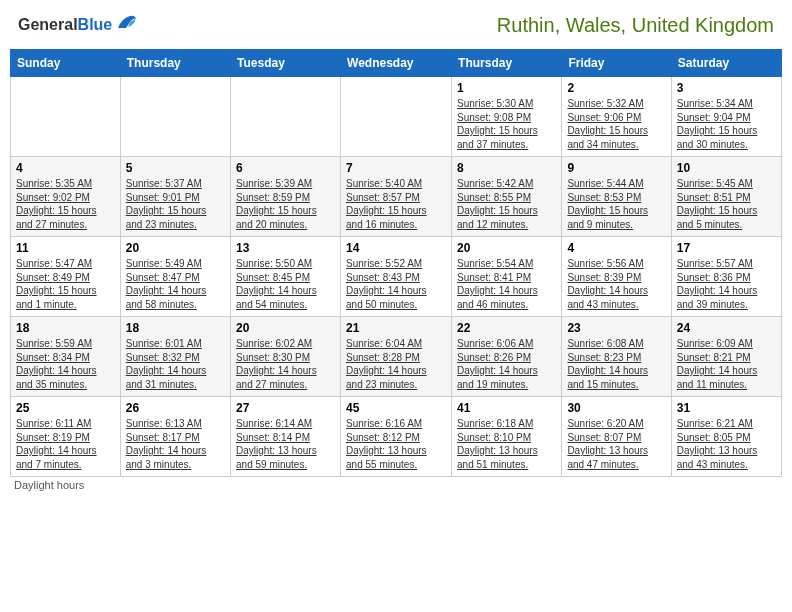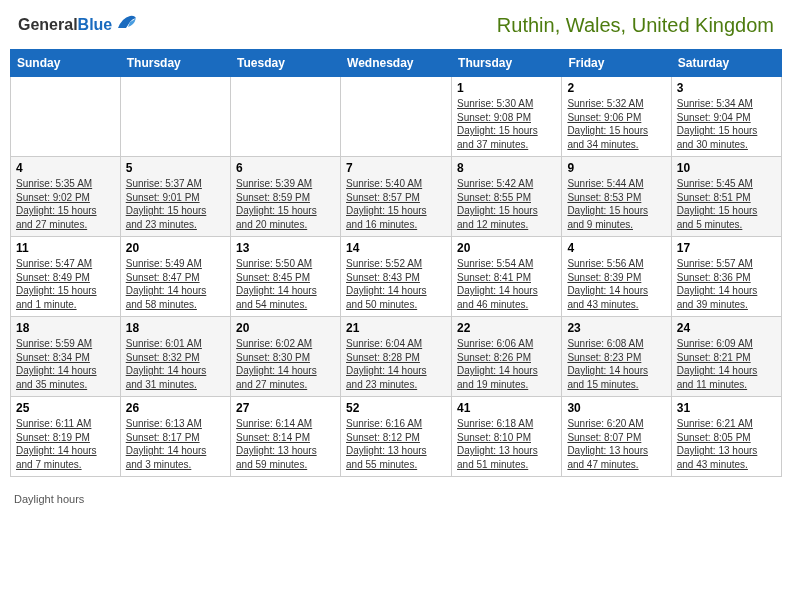--- a/index.html
+++ b/index.html
@@ -72,21 +72,21 @@
     .day-info {
       font-size: 10px;
       color: #333;
       line-height: 1.35;
       text-decoration: underline;
     }
     .empty-cell {
       background: #fff !important;
     }
     .footer {
-      margin-top: 16px;
+      margin-top: 2px;
       font-size: 11px;
       color: #555;
       padding-left: 4px;
     }
     .logo-wrapper {
       display: flex;
       align-items: center;
       gap: 4px;
     }
     .logo-bird {
@@ -243,21 +243,21 @@
         </td>
         <td>
           <span class="day-number">26</span>
           <div class="day-info">Sunrise: 6:13 AM<br>Sunset: 8:17 PM<br>Daylight: 14 hours<br>and 3 minutes.</div>
         </td>
         <td>
           <span class="day-number">27</span>
           <div class="day-info">Sunrise: 6:14 AM<br>Sunset: 8:14 PM<br>Daylight: 13 hours<br>and 59 minutes.</div>
         </td>
         <td>
-          <span class="day-number">52</span>
+          <span class="day-number">45</span>
           <div class="day-info">Sunrise: 6:16 AM<br>Sunset: 8:12 PM<br>Daylight: 13 hours<br>and 55 minutes.</div>
         </td>
         <td>
           <span class="day-number">41</span>
           <div class="day-info">Sunrise: 6:18 AM<br>Sunset: 8:10 PM<br>Daylight: 13 hours<br>and 51 minutes.</div>
         </td>
         <td>
           <span class="day-number">30</span>
           <div class="day-info">Sunrise: 6:20 AM<br>Sunset: 8:07 PM<br>Daylight: 13 hours<br>and 47 minutes.</div>
         </td>

